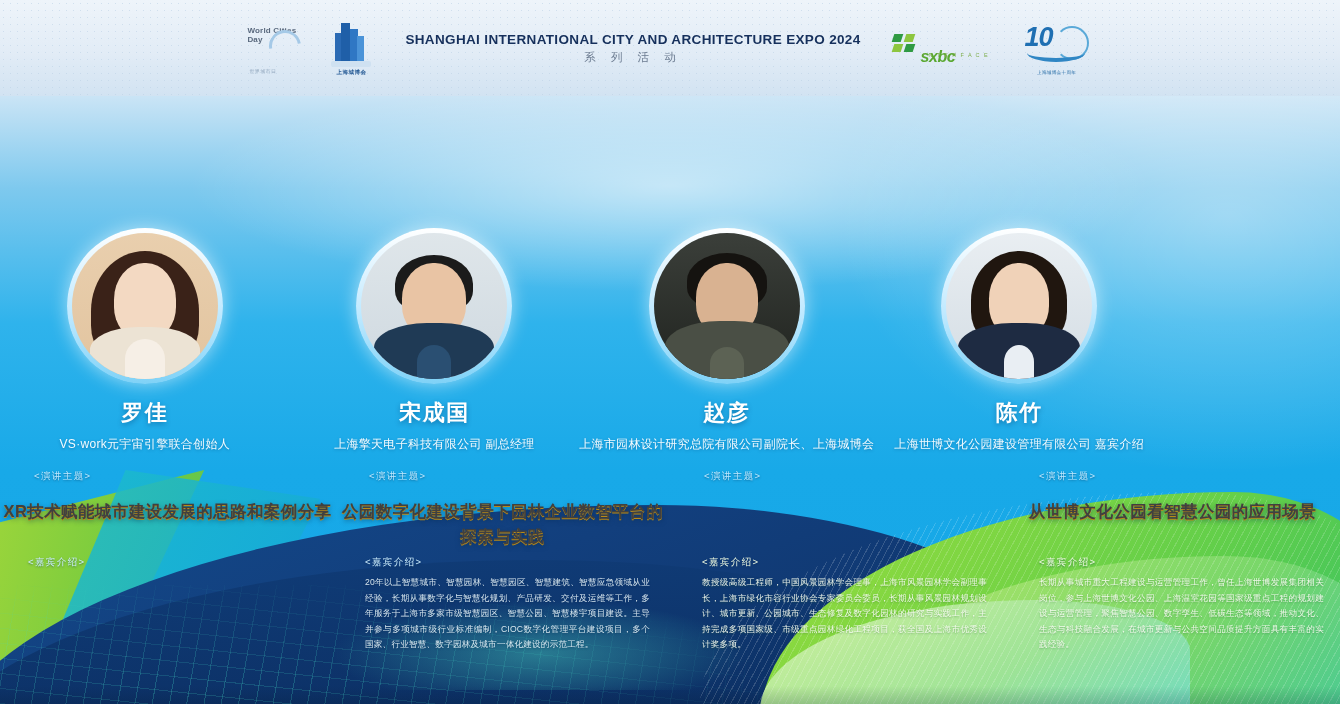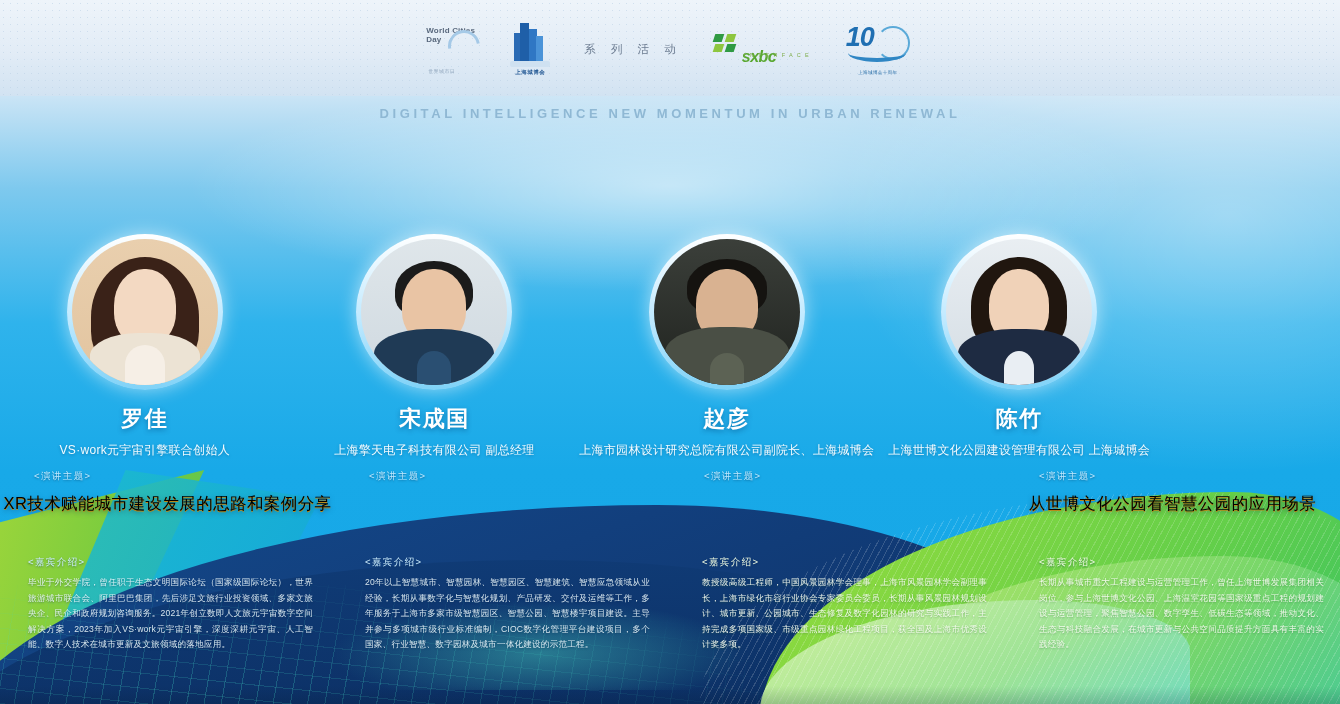--- a/index.html
+++ b/index.html
@@ -165,21 +165,21 @@
     text-shadow:0 2px 6px rgba(255,255,255,.35);
     line-height:54px;
   }
   .hero-en{
     margin-top:2px;font-size:13px;letter-spacing:3.6px;color:#8fb8d4;font-weight:bold;
     white-space:nowrap;
   }
 
   
   .speakers{
-    position:absolute;left:0;top:234px;width:1164px;height:240px;
+    position:absolute;left:0;top:228px;width:1164px;height:240px;
     display:flex;z-index:20;
   }
   .spk{flex:1;display:flex;flex-direction:column;align-items:center;}
   .avatar-wrap{
     position:relative;width:156px;height:156px;border-radius:50%;
     padding:5px;box-sizing:border-box;
     background:linear-gradient(180deg,#ffffff 0%,#bfe9ff 55%,#7fd2f7 100%);
     box-shadow:0 0 18px rgba(255,255,255,.55);
   }
   .avatar{
@@ -204,22 +204,22 @@
   
   .topics{
     position:absolute;left:0;top:470px;width:1340px;height:75px;display:flex;z-index:20;
   }
   .topic{flex:1;text-align:center;padding:0 0;box-sizing:border-box;}
   .topic-label{
     font-size:9.5px;color:#bfe9ff;letter-spacing:1.4px;text-align:left;padding-left:34px;
     text-shadow:0 1px 2px rgba(0,50,90,.5);
   }
   .topic-text{
-    margin-top:8px;font-size:16.5px;font-weight:normal;line-height:25px;letter-spacing:.4px;
-    color:#000000;
+    margin-top:16px;font-size:16.5px;font-weight:bold;line-height:25px;letter-spacing:.4px;
+    color:#404040;
     text-shadow:0 1px 0 #b88a18,0 2px 5px rgba(0,40,80,.55);
   }
 
   
   .bios{
     position:absolute;left:0;top:556px;width:1340px;height:148px;display:flex;z-index:20;gap:8px;
   }
   .bio{flex:1;padding:0 16px 0 28px;box-sizing:border-box;}
   .bio-label{
     font-size:9.5px;color:#cfefff;letter-spacing:1.4px;margin-bottom:6px;
@@ -266,20 +266,21 @@
       <div class="logo-tower">
         <div class="t0"></div>
           <div class="t1"></div>
           <div class="t2"></div>
           <div class="t3"></div>
         <div class="base"></div>
         <div class="cap">上海城博会</div>
       </div>
 
       <div class="title-block">
+        <div class="title-en">SHANGHAI INTERNATIONAL CITY AND ARCHITECTURE EXPO 2024</div>
         <div class="title-series">系 列 活 动</div>
       </div>
 
       <div class="logo-green">
         <div class="gm">
             <i></i>
             <i></i>
             <i></i>
             <i></i>
           </div>
@@ -291,21 +292,20 @@
         <div class="ring"></div>
         <div class="num">10</div>
         <div class="wave"></div>
         <div class="cap">上海城博会十周年</div>
       </div>
 
     </div>
   </div>
 
   <div class="hero">
-    <div class="hero-en">DIGITAL INTELLIGENCE NEW MOMENTUM IN URBAN RENEWAL</div>
   </div>
 
   <div class="speakers">
 
     <div class="spk">
       <div class="avatar-wrap">
         <div class="avatar" style="background:linear-gradient(180deg,#e9cfae 0%,#e2c49f 100%)">
           <div class="ph-hair" style="width:108px;height:120px;top:18px;background:#3a2218;"></div>
           <div class="ph-head" style="width:62px;height:76px;top:30px;background:#f3d9c2;"></div>
           <div class="ph-body" style="width:110px;height:52px;background:#ece3d4;"></div>
@@ -345,46 +345,46 @@
     <div class="spk">
       <div class="avatar-wrap">
         <div class="avatar" style="background:linear-gradient(180deg,#e9eef2 0%,#d4dde4 100%)">
           <div class="ph-hair" style="width:96px;height:98px;top:18px;background:#20160f;"></div>
           <div class="ph-head" style="width:60px;height:74px;top:30px;background:#f0d2b8;"></div>
           <div class="ph-body" style="width:122px;height:56px;background:#1e2b42;"></div>
           <div class="ph-shirt" style="width:30px;height:34px;background:#e9eef3;"></div>
         </div>
       </div>
       <div class="spk-name">陈竹</div>
-      <div class="spk-org">上海世博文化公园建设管理有限公司 上海城博会</div>
+      <div class="spk-org">上海世博文化公园建设管理有限公司 嘉宾介绍</div>
     </div>
 
   </div>
 
   <div class="topics">
     <div class="topic">
       <div class="topic-label">&lt;演讲主题&gt;</div>
       <div class="topic-text">XR技术赋能城市建设发展的思路和案例分享</div>
     </div>
     <div class="topic">
       <div class="topic-label">&lt;演讲主题&gt;</div>
+      <div class="topic-text">公园数字化建设背景下园林企业数智平台的探索与实践</div>
     </div>
     <div class="topic">
       <div class="topic-label">&lt;演讲主题&gt;</div>
     </div>
     <div class="topic">
       <div class="topic-label">&lt;演讲主题&gt;</div>
       <div class="topic-text">从世博文化公园看智慧公园的应用场景</div>
     </div>
   </div>
 
   <div class="bios">
     <div class="bio">
       <div class="bio-label">&lt;嘉宾介绍&gt;</div>
-      <div class="bio-text">毕业于外交学院，曾任职于生态文明国际论坛（国家级国际论坛），世界旅游城市联合会、阿里巴巴集团，先后涉足文旅行业投资领域、多家文旅央企、民企和政府规划咨询服务。2021年创立数即人文旅元宇宙数字空间解决方案，2023年加入VS·work元宇宙引擎，深度深耕元宇宙、人工智能、数字人技术在城市更新及文旅领域的落地应用。</div>
     </div>
     <div class="bio">
       <div class="bio-label">&lt;嘉宾介绍&gt;</div>
       <div class="bio-text">20年以上智慧城市、智慧园林、智慧园区、智慧建筑、智慧应急领域从业经验，长期从事数字化与智慧化规划、产品研发、交付及运维等工作，多年服务于上海市多家市级智慧园区、智慧公园、智慧楼宇项目建设。主导并参与多项城市级行业标准编制，CIOC数字化管理平台建设项目，多个国家、行业智慧、数字园林及城市一体化建设的示范工程。</div>
     </div>
     <div class="bio green">
       <div class="bio-label">&lt;嘉宾介绍&gt;</div>
       <div class="bio-text">教授级高级工程师，中国风景园林学会理事，上海市风景园林学会副理事长，上海市绿化市容行业协会专家委员会委员，长期从事风景园林规划设计、城市更新、公园城市、生态修复及数字化园林的研究与实践工作，主持完成多项国家级、市级重点园林绿化工程项目，获全国及上海市优秀设计奖多项。</div>
     </div>
     <div class="bio green">

